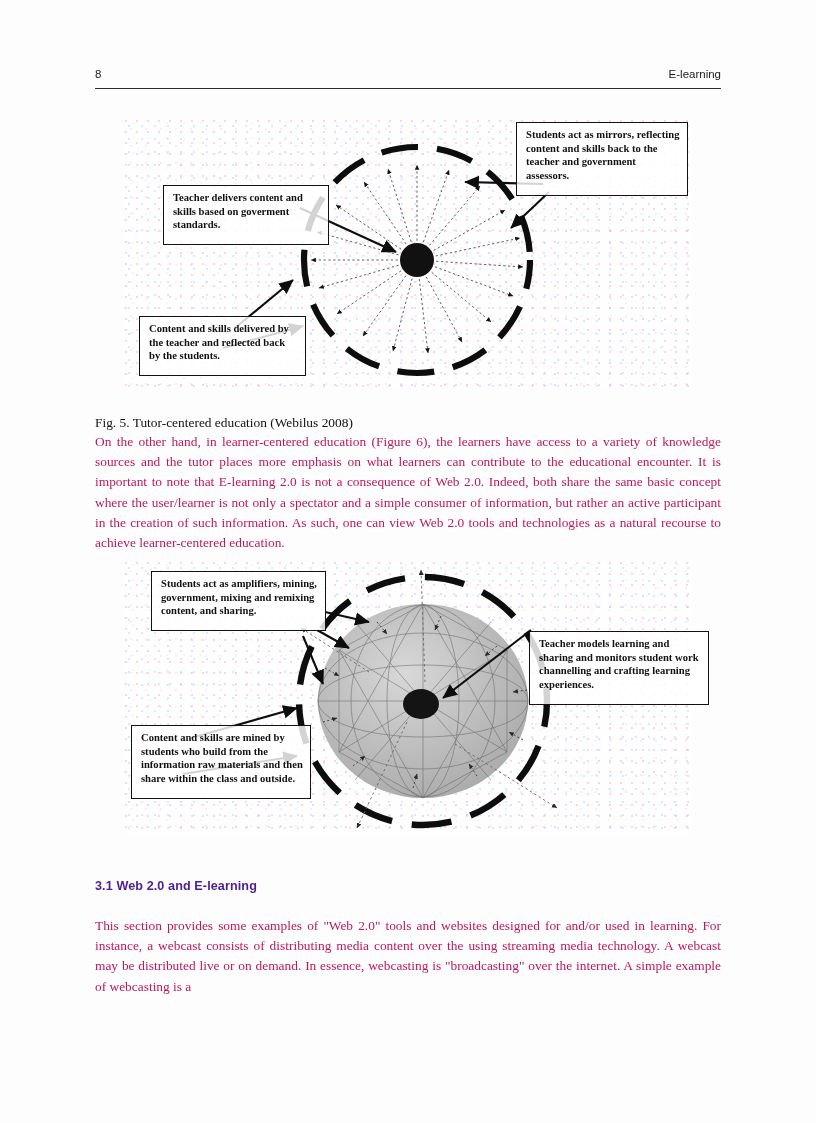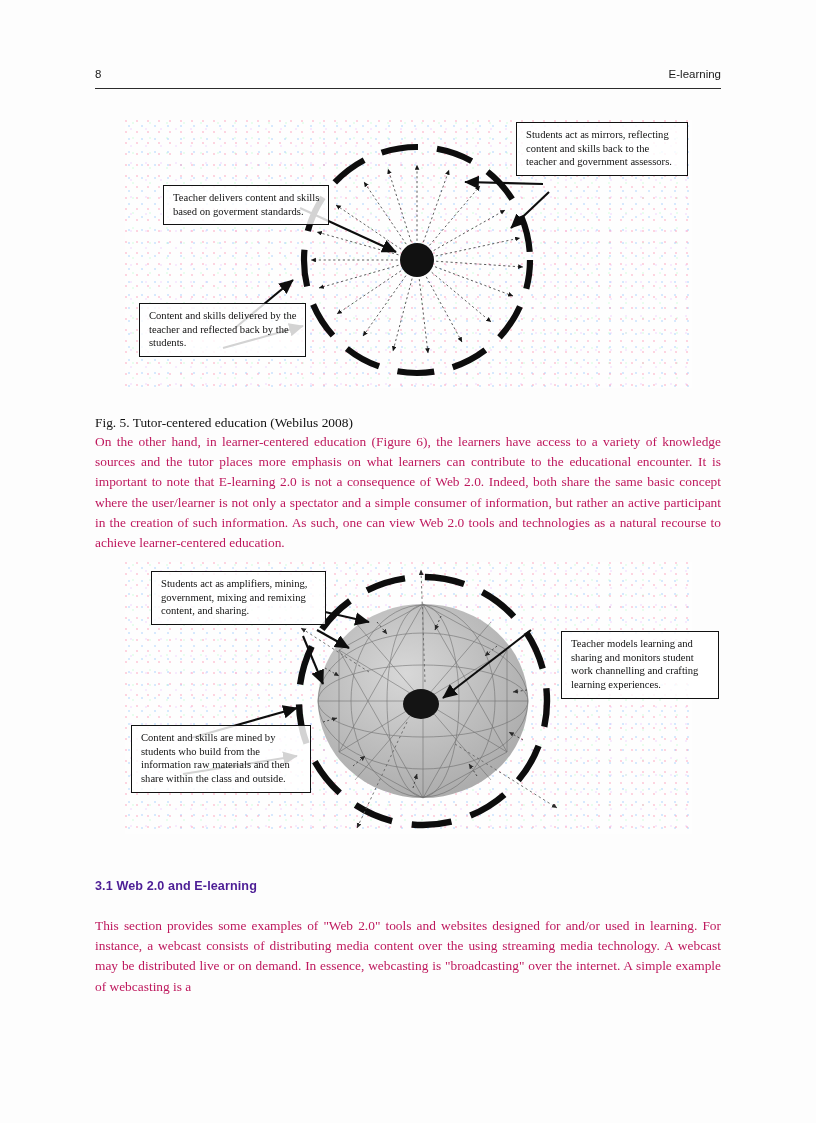--- a/index.html
+++ b/index.html
@@ -66,37 +66,38 @@
     top: 0;
     width: 100%;
     height: 100%;
   }
 
   
   .callout {
     position: absolute;
     border: 1.4px solid #111;
     background: rgba(255,255,255,0.82);
-    padding: 5px 7px 6px 9px;
+    padding: 5px 7px 12px 9px;
     font-family: "Liberation Serif", "DejaVu Serif", serif;
     font-size: 10.6px;
     line-height: 1.29;
     color: #111;
     box-sizing: border-box;
     z-index: 5;
+    font-weight: bold;
   }
 
   
   .c5-top    { left: 516px; top: 122px; width: 172px; }
   .c5-left   { left: 131px; top: 185px; width: 166px; margin-left: 32px; }
-  .c5-bottom { left: 139px; top: 303px; width: 167px; }
+  .c5-bottom { left: 139px; top: 316px; width: 167px; }
 
   
   .c6-top    { left: 151px; top: 571px; width: 175px; }
-  .c6-right  { left: 529px; top: 631px; width: 158px; margin-left: 32px; }
+  .c6-right  { left: 529px; top: 631px; width: 180px; }
   .c6-bottom { left: 131px; top: 725px; width: 180px; }
 
   
   .caption {
     position: absolute;
     left: 95px;
     font-size: 13.4px;
     line-height: 1.3;
     color: #111;
     margin-top: 18px;

